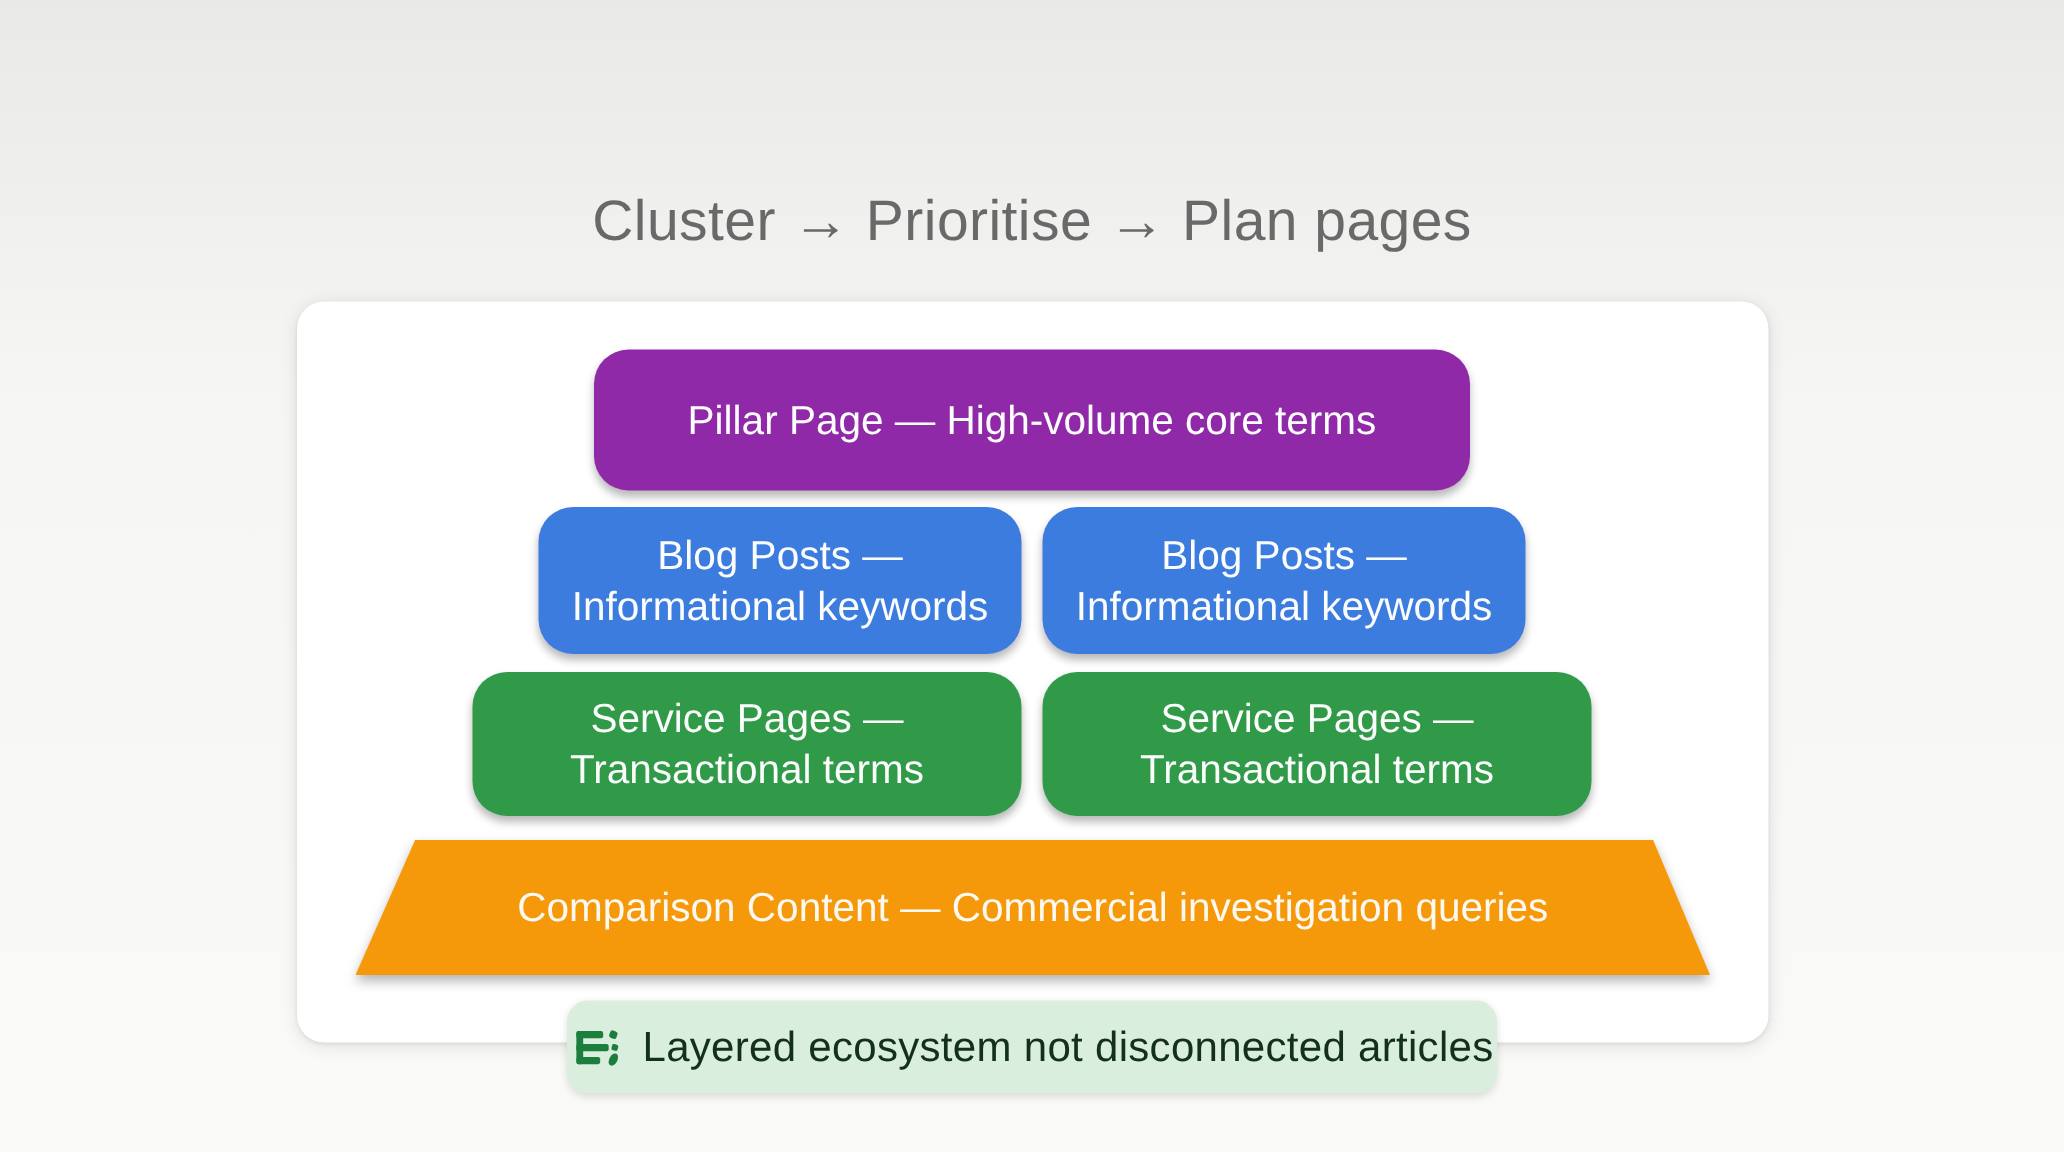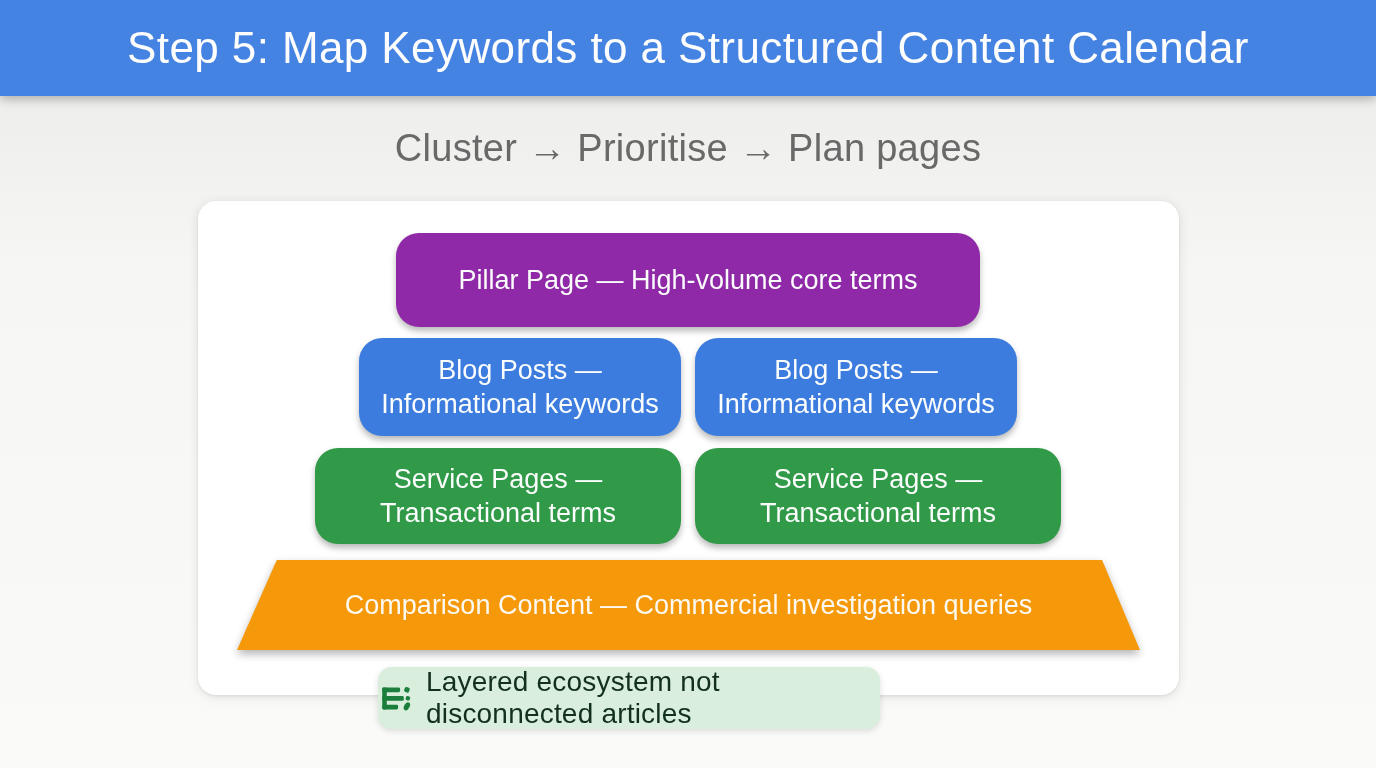--- a/index.html
+++ b/index.html
@@ -53,37 +53,34 @@
   }
   .trapezoid {
     width:100%; height:100%;
     background:#f5990a;
     clip-path:polygon(4.4% 0%, 95.8% 0%, 100% 100%, 0% 100%);
     display:flex; align-items:center; justify-content:center;
     color:#fcf9f2; font-size:27px; text-align:center;
   }
 
   .footnote-pill {
-    position:absolute; left:378px; top:667px; width:502px; height:62px;
+    position:absolute; left:378px; top:667px; width:620px; height:62px;
     background:#d9eedd; border-radius:14px;
     display:flex; align-items:center; justify-content:center; gap:14px;
     box-shadow:0 2px 6px rgba(0,0,0,.13);
     z-index:4;
   }
   .footnote-text { font-size:28px; color:#12301d; letter-spacing:.2px; }
   .footnote-icon { width:34px; height:34px; flex:0 0 auto; }
 </style>
 </head>
 <body>
 
 <div class="page">
 
-  <div class="header-bar">
-    <div class="header-title">Step 5: Map Keywords to a Structured Content Calendar</div>
-  </div>
 
   <div class="subtitle">Cluster → Prioritise → Plan pages</div>
 
   <div class="card">
 
     <div class="level-box box-pillar">Pillar Page — High-volume core terms</div>
 
     <div class="level-box box-blog-1">Blog Posts — Informational keywords</div>
     <div class="level-box box-blog-2">Blog Posts — Informational keywords</div>
 

